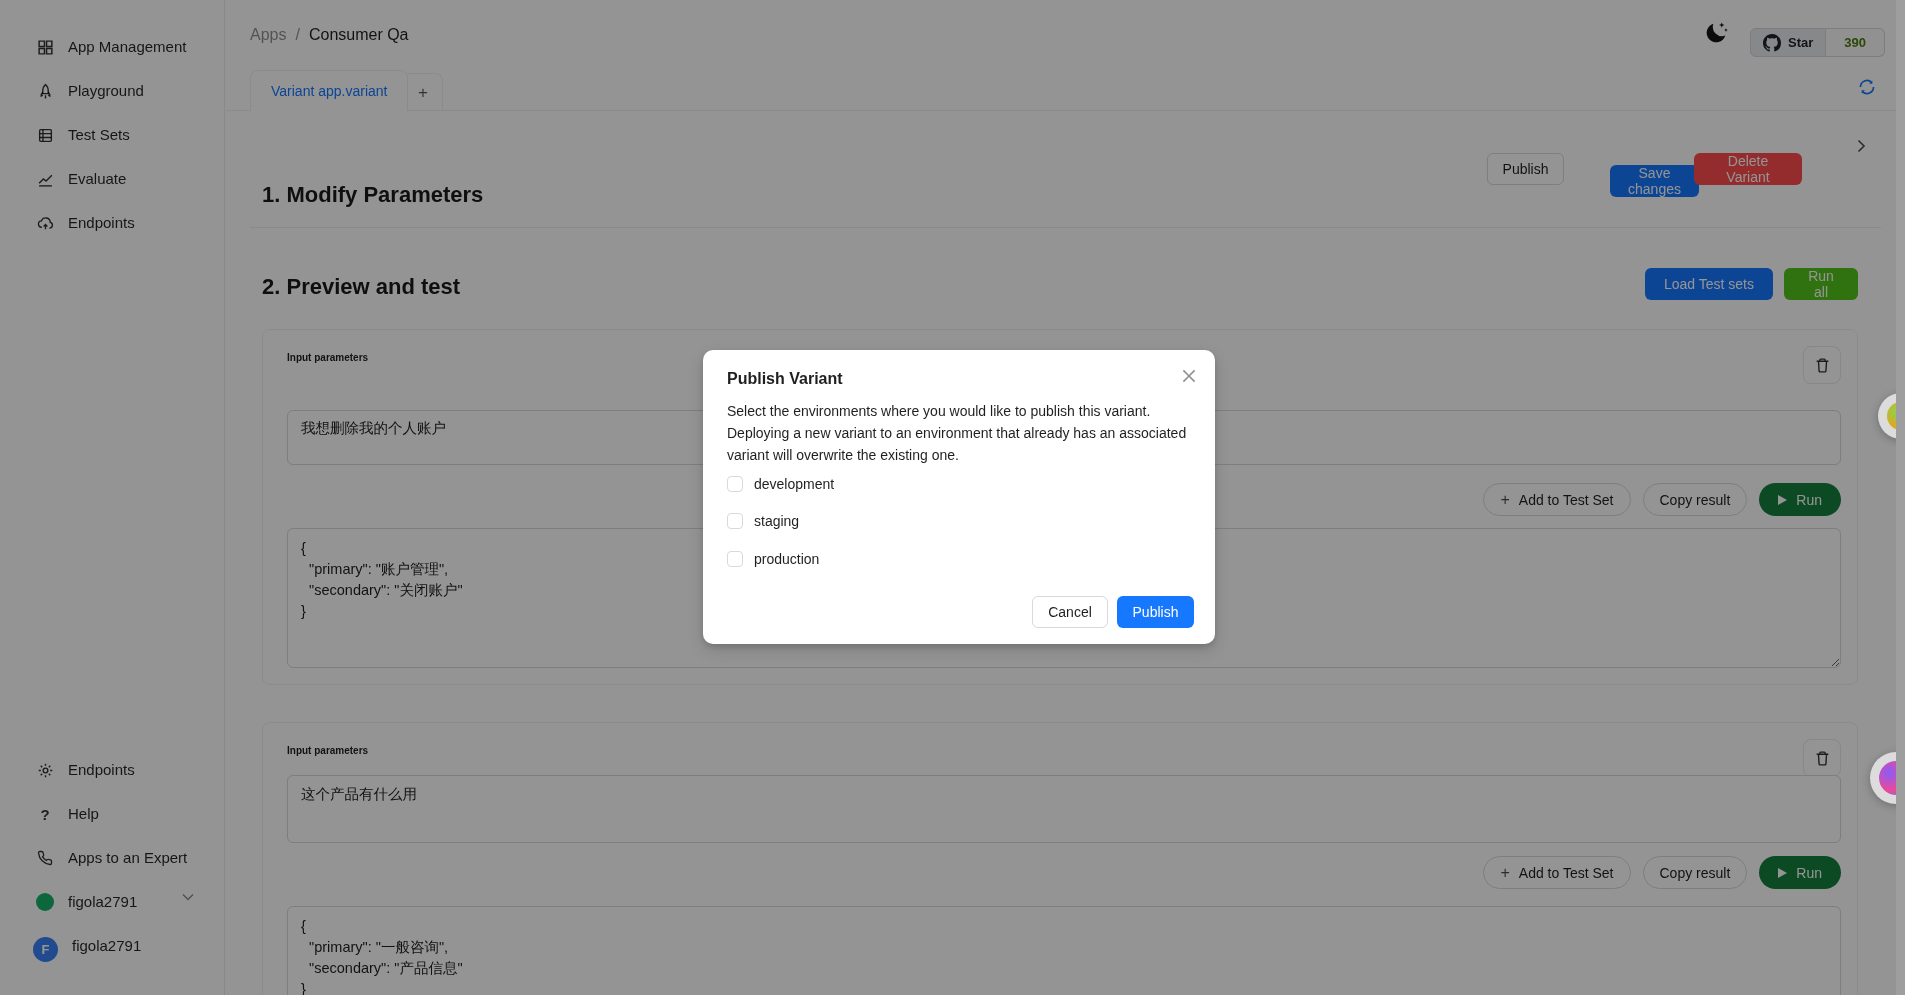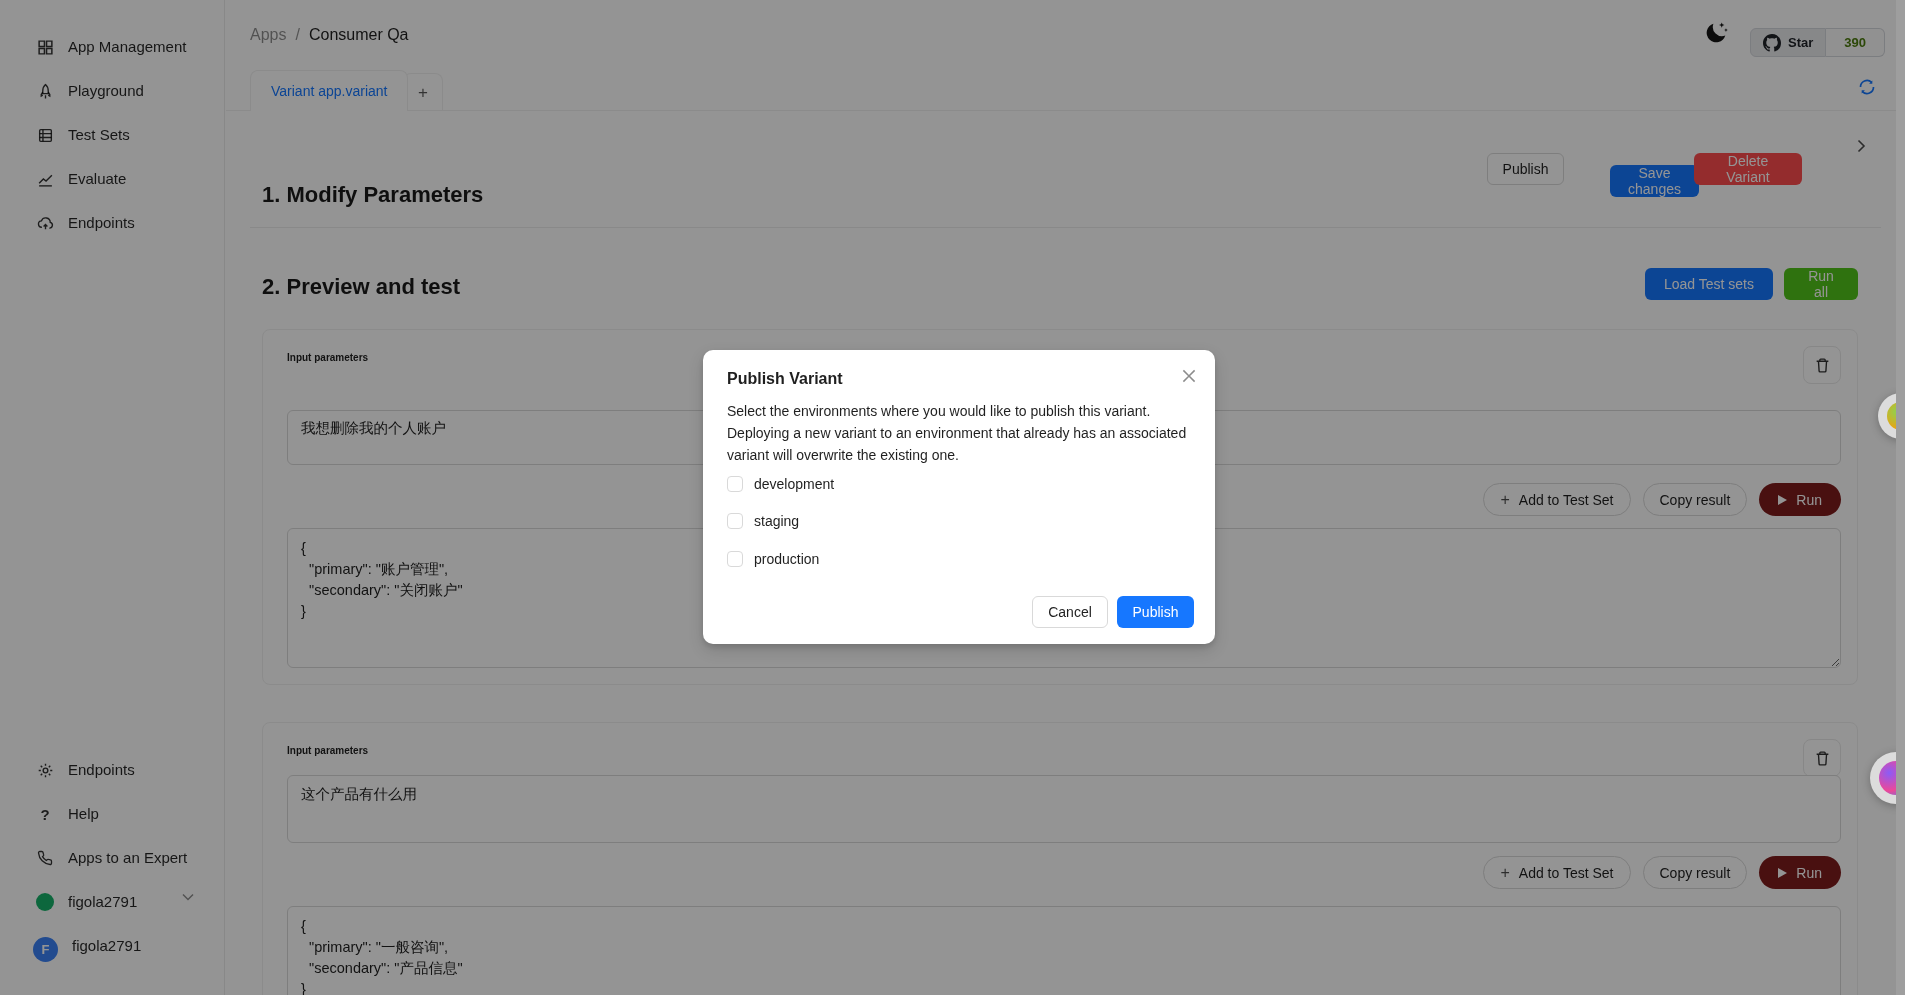--- a/index.html
+++ b/index.html
@@ -110,21 +110,21 @@
   .pi-2 { top: 52px; height: 68px; padding-bottom: 30px; }
   .card-actions { position: absolute; right: 16px; display: flex; gap: 12px; align-items: center; }
   .ca-1 { top: 153px; }
   .ca-2 { top: 133px; }
   .pill {
     height: 33px; border-radius: 17px; border: 1px solid #d9d9d9; background: #fff;
     font-size: 14px; font-family: inherit; padding: 0 16px; cursor: pointer;
     display: inline-flex; align-items: center; gap: 9px; color: rgba(0,0,0,0.88);
   }
   .pill .plus { font-size: 16px; line-height: 1; color: rgba(0,0,0,0.7); }
-  .pill-run { background: #7f1d1d; color: #fff; border: none; padding: 8px 19px; }
+  .pill-run { background: #15803d; color: #fff; border: none; padding: 8px 19px; }
   .play-tri { width: 0; height: 0; border-left: 9px solid #fff; border-top: 5.5px solid transparent; border-bottom: 5.5px solid transparent; }
   .result-area {
     position: absolute; left: 24px; width: calc(100% - 40px);
     border: 1px solid #d9d9d9; border-radius: 6px; background: #fff;
     font-size: 14.5px; font-family: inherit; color: rgba(0,0,0,0.88);
     line-height: 21px; padding: 9px 13px; white-space: pre; resize: vertical;
   }
   .ra-1 { top: 198px; height: 140px; }
   .ra-2 { top: 183px; height: 170px; }
 

